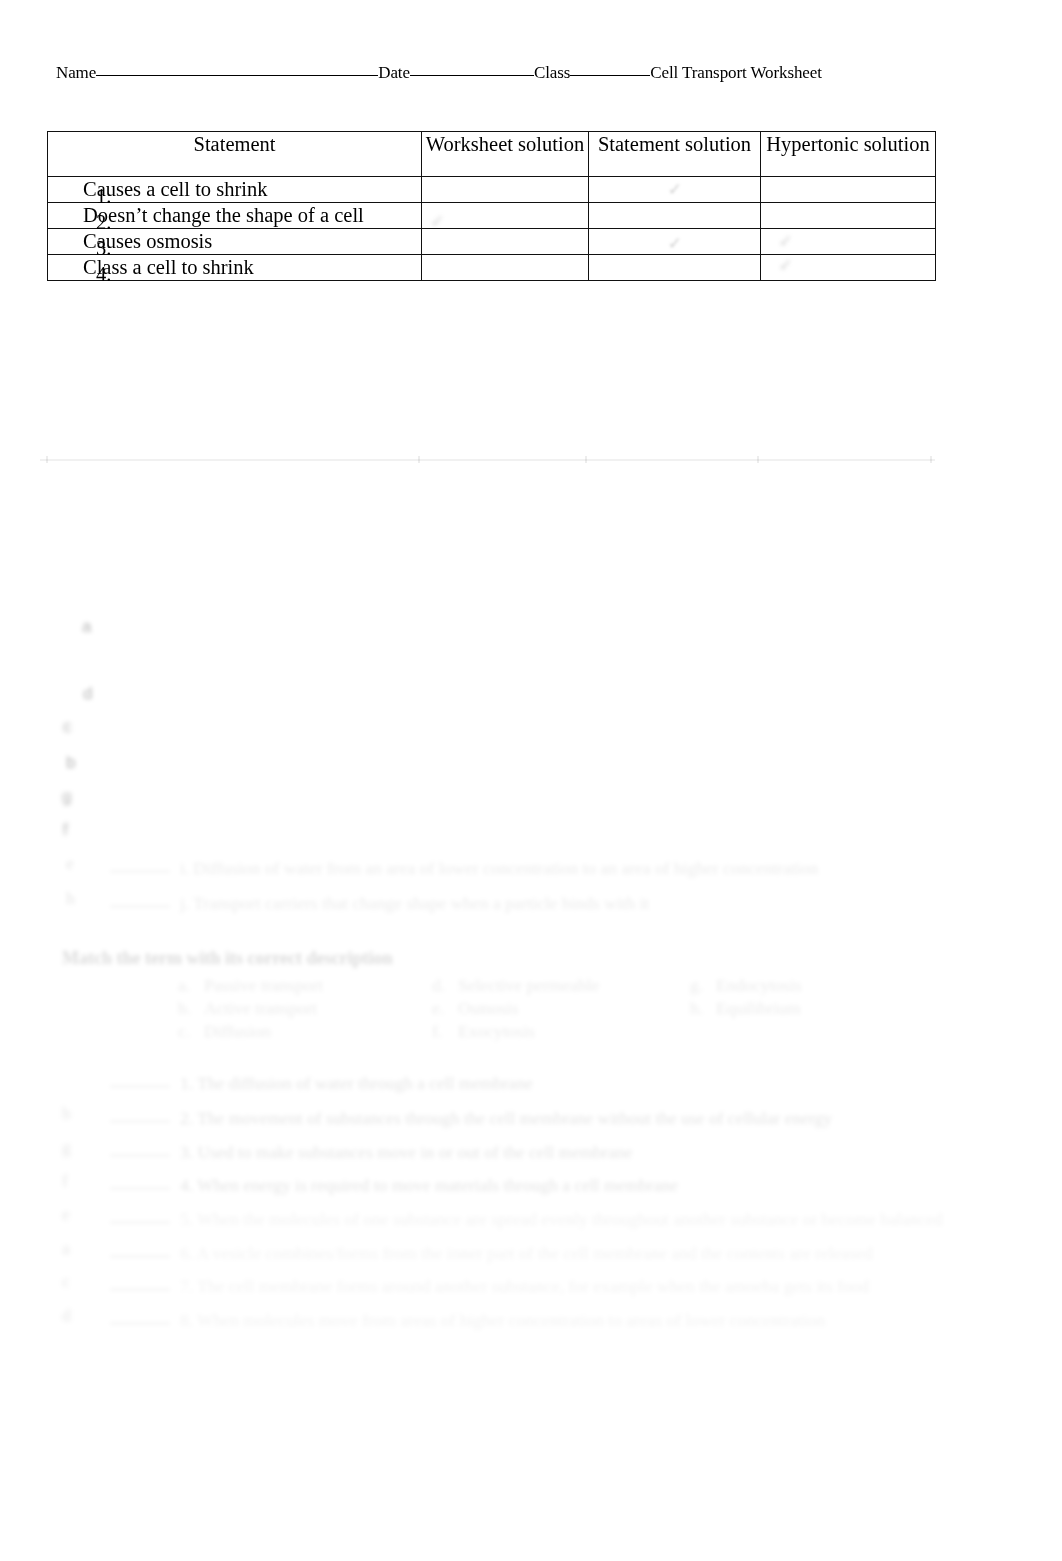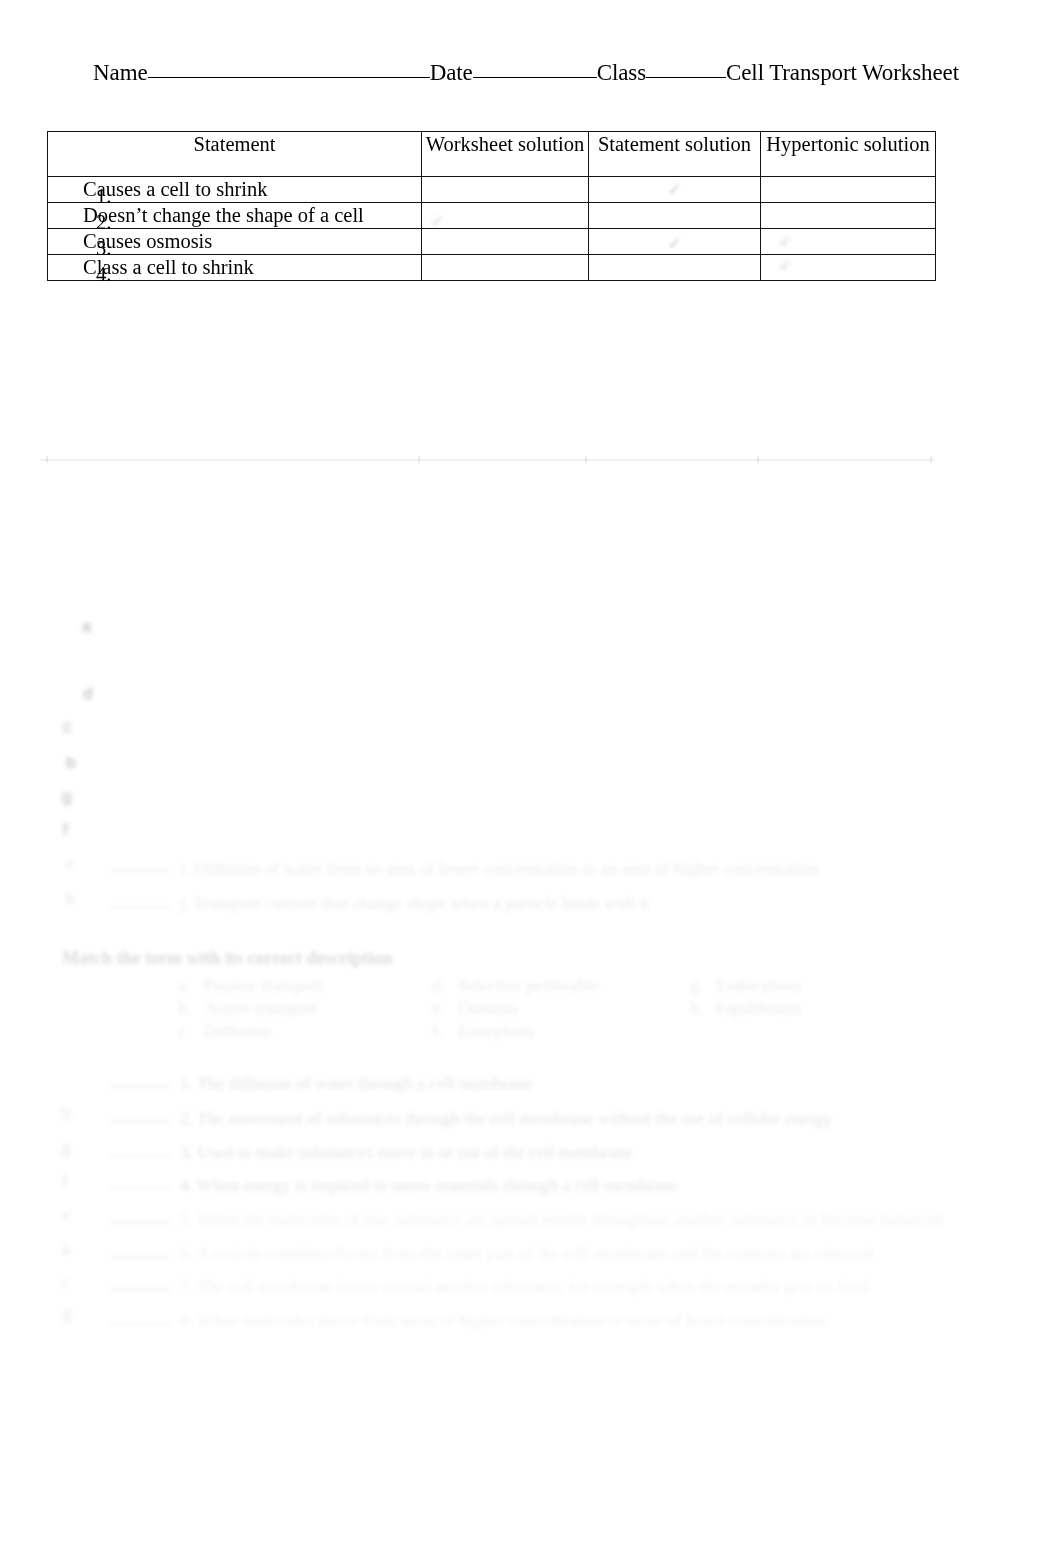--- a/index.html
+++ b/index.html
@@ -15,28 +15,27 @@
     position: relative;
     width: 1062px;
     height: 1561px;
     background: #ffffff;
     overflow: hidden;
   }
 
   
   .header-line {
     position: absolute;
-    left: 69px;
+    left: 56px;
     top: 60px;
     width: 890px;
-    font-size: 23px;
+    font-size: 17px;
     line-height: 26px;
     white-space: nowrap;
     letter-spacing: -0.1px;
-    text-align: right;
   }
   .hdr-seg { display: inline; }
   .rule {
     display: inline-block;
     border-bottom: 1.4px solid #000;
     vertical-align: 2px;
     height: 13px;
   }
   .rule.r1 { width: 282px; }
   .rule.r2 { width: 124px; }

